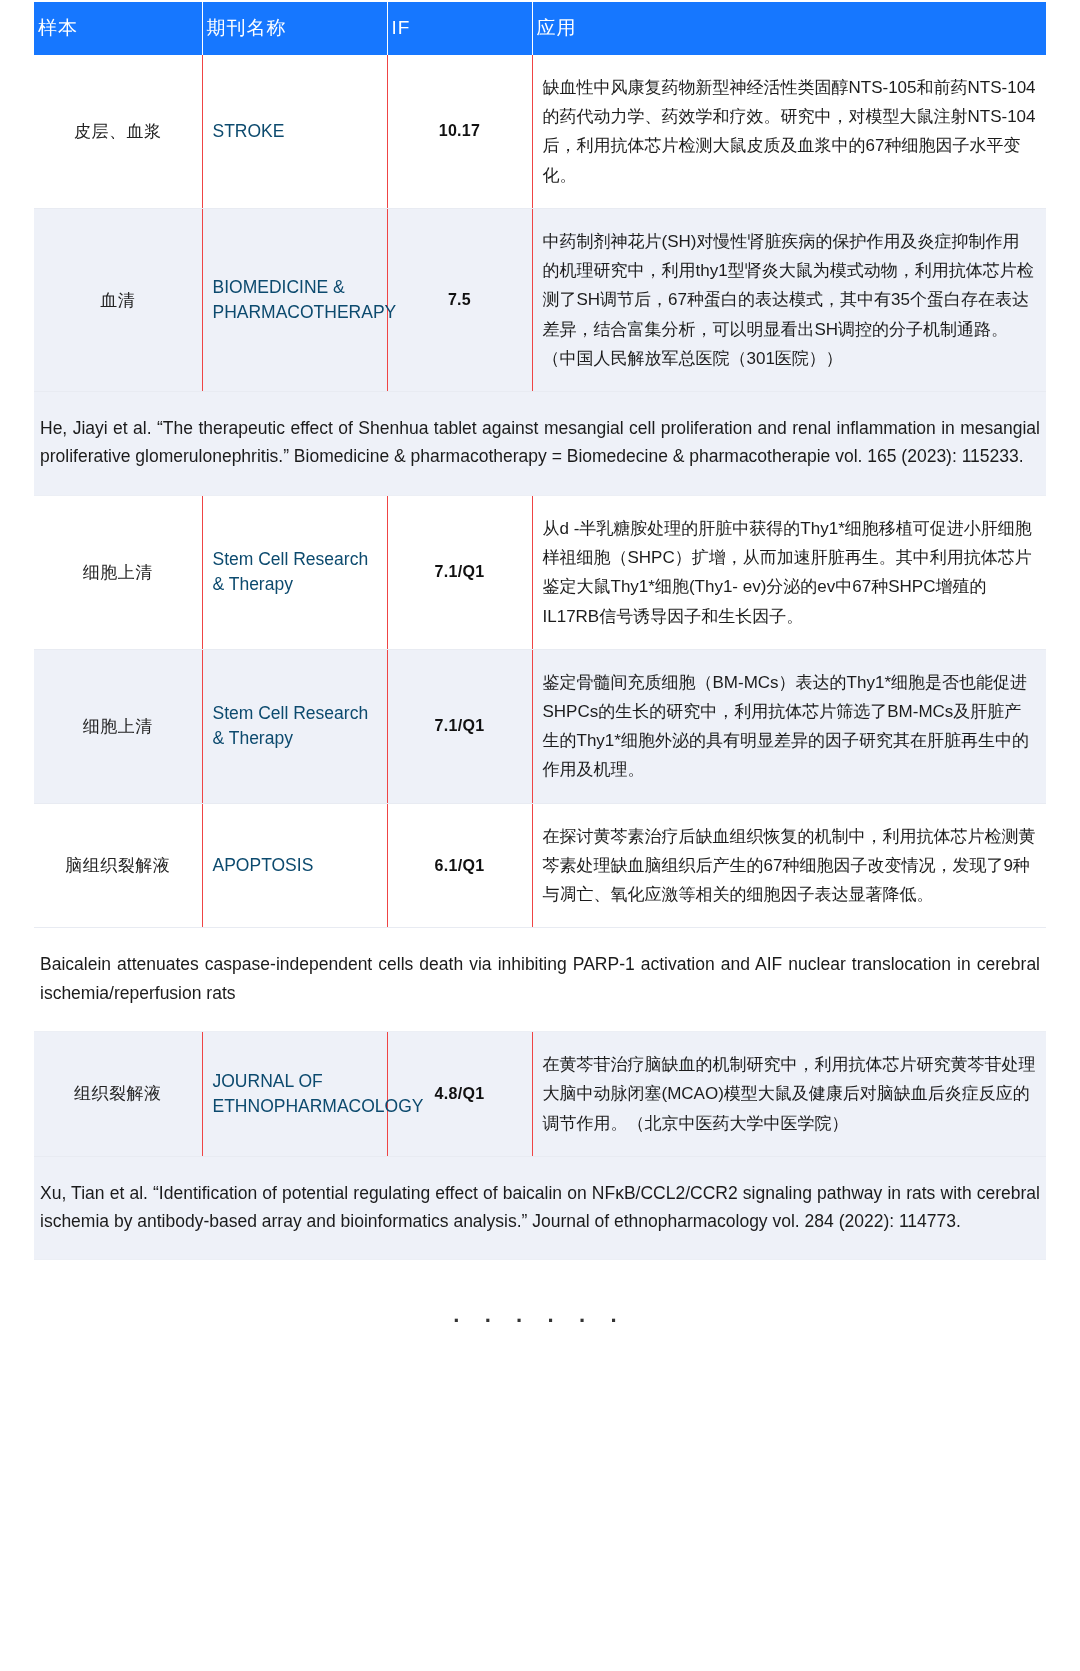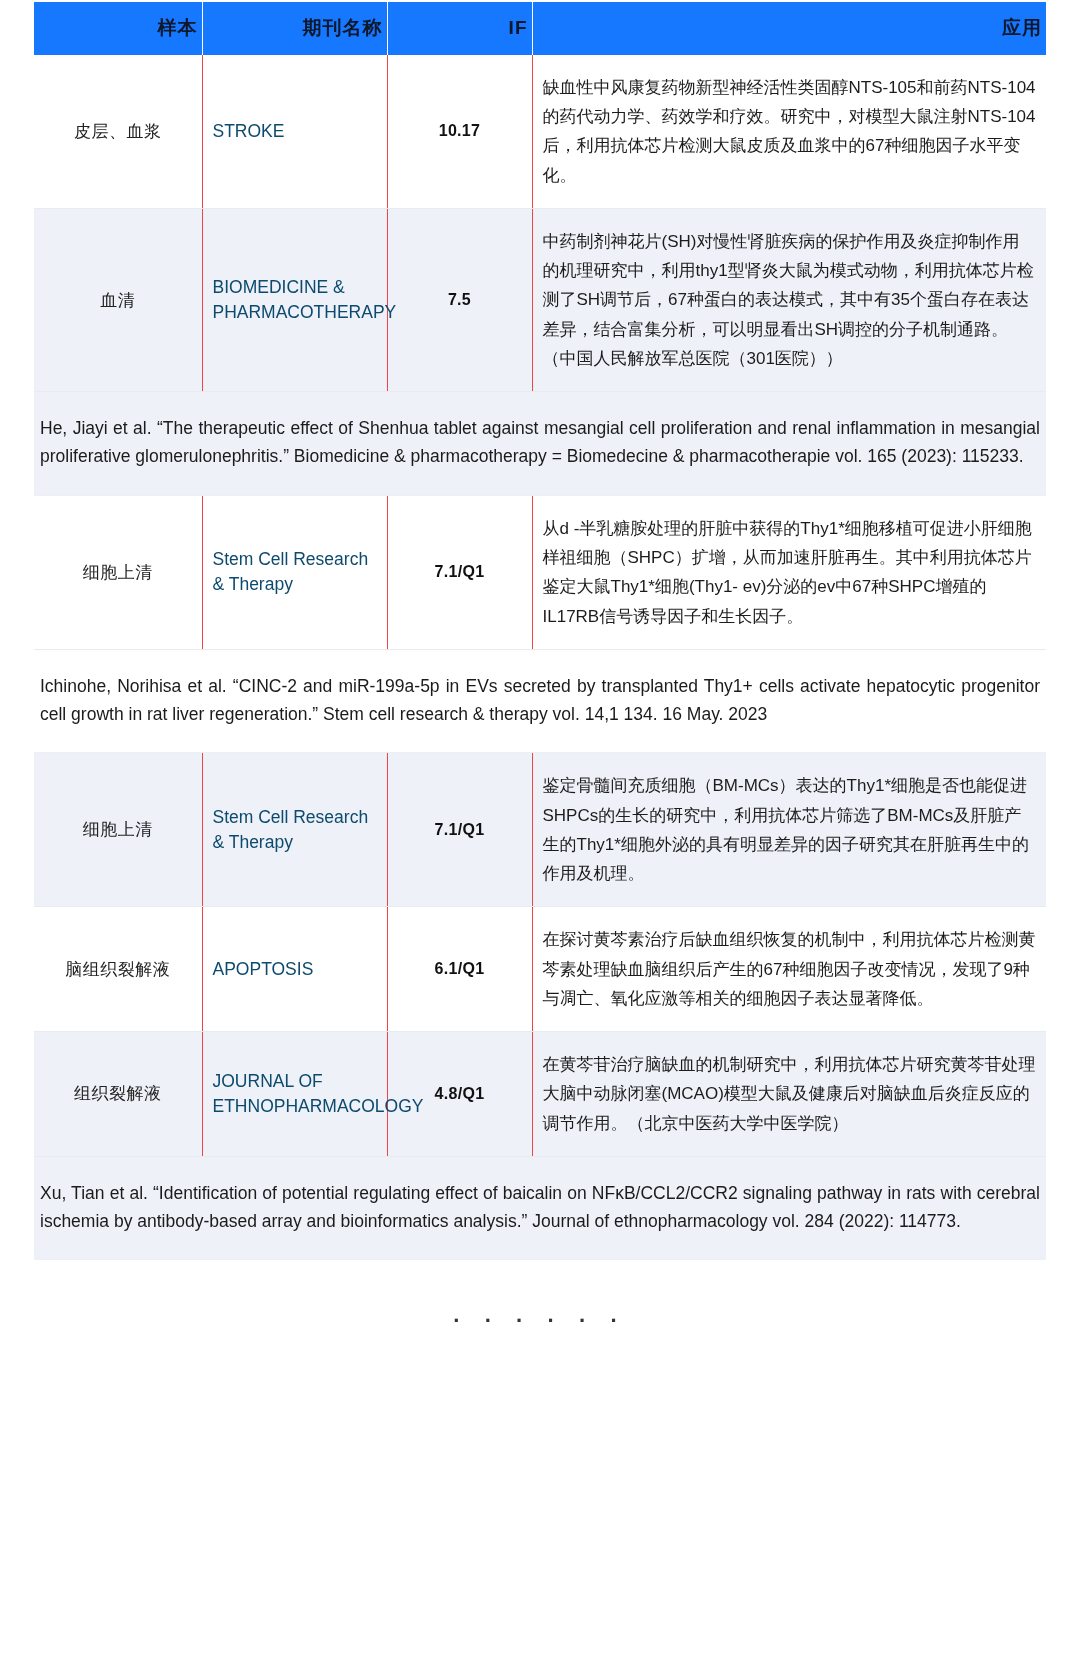--- a/index.html
+++ b/index.html
@@ -25,24 +25,24 @@
   table.pubtable {
     width: 1012px;
     border-collapse: collapse;
     table-layout: fixed;
     font-size: 17px;
   }
 
   
   thead th {
     background: #1677ff;
-    color: #0f172a;
+    color: #ffffff;
     font-size: 19px;
-    font-weight: bold;
-    text-align: right;
+    font-weight: normal;
+    text-align: left;
     padding: 13px 4px 14px 4px;
     border-right: 1px solid #ffffff;
     letter-spacing: 1px;
     vertical-align: middle;
   }
   thead th:last-child { border-right: none; }
 
   
   col.c-sample { width: 168px; }
   col.c-journal { width: 185px; }
@@ -158,37 +158,37 @@
       <tr class="cite-row shade">
         <td colspan="4">He, Jiayi et al. “The therapeutic effect of Shenhua tablet against mesangial cell proliferation and renal inflammation in mesangial proliferative glomerulonephritis.” Biomedicine &amp; pharmacotherapy = Biomedecine &amp; pharmacotherapie vol. 165 (2023): 115233.</td>
       </tr>
 
       <tr class="data-row plain">
         <td class="sample">细胞上清</td>
         <td class="journal">Stem Cell Research &amp; Therapy</td>
         <td class="ifval">7.1/Q1</td>
         <td class="app">从d -半乳糖胺处理的肝脏中获得的Thy1*细胞移植可促进小肝细胞样祖细胞（SHPC）扩增，从而加速肝脏再生。其中利用抗体芯片鉴定大鼠Thy1*细胞(Thy1- ev)分泌的ev中67种SHPC增殖的IL17RB信号诱导因子和生长因子。</td>
       </tr>
-      <tr class="cite-row plain">
-        <td colspan="4">Ichinohe, Norihisa et al. “CINC-2 and miR-199a-5p in EVs secreted by transplanted Thy1+ cells activate hepatocytic progenitor cell growth in rat liver regeneration.” Stem cell research &amp; therapy vol. 14,1 134. 16 May. 2023</td>
-      </tr>
 
       <tr class="data-row shade">
         <td class="sample">细胞上清</td>
         <td class="journal">Stem Cell Research &amp; Therapy</td>
         <td class="ifval">7.1/Q1</td>
         <td class="app">鉴定骨髓间充质细胞（BM-MCs）表达的Thy1*细胞是否也能促进SHPCs的生长的研究中，利用抗体芯片筛选了BM-MCs及肝脏产生的Thy1*细胞外泌的具有明显差异的因子研究其在肝脏再生中的作用及机理。</td>
       </tr>
 
       <tr class="data-row plain">
         <td class="sample">脑组织裂解液</td>
         <td class="journal">APOPTOSIS</td>
         <td class="ifval">6.1/Q1</td>
         <td class="app">在探讨黄芩素治疗后缺血组织恢复的机制中，利用抗体芯片检测黄芩素处理缺血脑组织后产生的67种细胞因子改变情况，发现了9种与凋亡、氧化应激等相关的细胞因子表达显著降低。</td>
       </tr>
+      <tr class="cite-row plain">
+        <td colspan="4">Baicalein attenuates caspase-independent cells death via inhibiting PARP-1 activation and AIF nuclear translocation in cerebral ischemia/reperfusion rats</td>
+      </tr>
 
       <tr class="data-row shade">
         <td class="sample">组织裂解液</td>
         <td class="journal">JOURNAL OF ETHNOPHARMACOLOGY</td>
         <td class="ifval">4.8/Q1</td>
         <td class="app">在黄芩苷治疗脑缺血的机制研究中，利用抗体芯片研究黄芩苷处理大脑中动脉闭塞(MCAO)模型大鼠及健康后对脑缺血后炎症反应的调节作用。（北京中医药大学中医学院）</td>
       </tr>
       <tr class="cite-row shade">
         <td colspan="4">Xu, Tian et al. “Identification of potential regulating effect of baicalin on NFκB/CCL2/CCR2 signaling pathway in rats with cerebral ischemia by antibody-based array and bioinformatics analysis.” Journal of ethnopharmacology vol. 284 (2022): 114773.</td>
       </tr>

